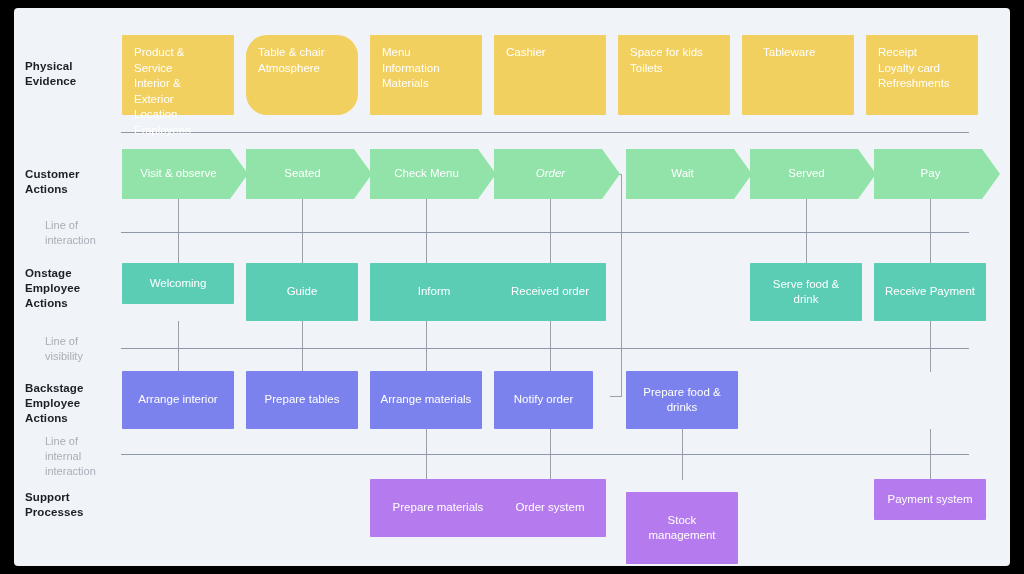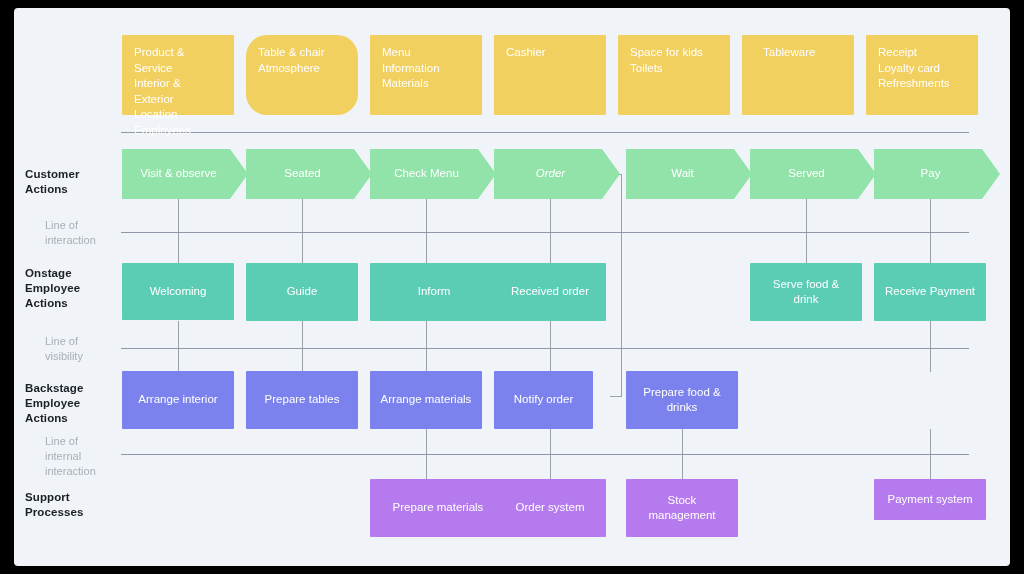--- a/index.html
+++ b/index.html
@@ -78,20 +78,22 @@
   .card.onstage { background: #5BCDB5; border-radius: 1px; }
   .card.backstage { background: #7B82EE; border-radius: 1px; }
   .card.support { background: #B57BEE; border-radius: 1px; }
 </style>
 </head>
 <body>
 
 <div id="frame">
   <div id="canvas">
 
+    <div class="row-label" style="left:11px; top:51px; width:90px;">Physical
+Evidence</div>
 
     <div class="row-label" style="left:11px; top:159px; width:90px;">Customer
 Actions</div>
 
     <div class="line-label" style="left:31px; top:210px; width:90px;">Line of
 interaction</div>
 
     <div class="row-label" style="left:11px; top:258px; width:90px;">Onstage
 Employee
 Actions</div>
@@ -155,34 +157,34 @@
 Refreshments</div>
 
     <div class="card action" style="left:108px; top:141px; width:126px; height:50px;">Visit &amp; observe</div>
     <div class="card action" style="left:232px; top:141px; width:126px; height:50px;">Seated</div>
     <div class="card action" style="left:356px; top:141px; width:126px; height:50px;">Check Menu</div>
     <div class="card action" style="left:480px; top:141px; width:126px; height:50px;font-style:italic;">Order</div>
     <div class="card action" style="left:612px; top:141px; width:126px; height:50px;">Wait</div>
     <div class="card action" style="left:736px; top:141px; width:126px; height:50px;">Served</div>
     <div class="card action" style="left:860px; top:141px; width:126px; height:50px;">Pay</div>
 
-    <div class="card onstage" style="left:108px; top:255px; width:112px; height:57px;">Welcoming</div>
+    <div class="card onstage" style="left:108px; top:255px; width:112px; height:41px;">Welcoming</div>
     <div class="card onstage" style="left:232px; top:255px; width:112px; height:58px;">Guide</div>
     <div class="card onstage" style="left:356px; top:255px; width:128px; height:58px;">Inform</div>
     <div class="card onstage" style="left:480px; top:255px; width:112px; height:58px;">Received order</div>
     <div class="card onstage" style="left:736px; top:255px; width:112px; height:58px;">Serve food &amp; drink</div>
     <div class="card onstage" style="left:860px; top:255px; width:112px; height:58px;">Receive Payment</div>
 
     <div class="card backstage" style="left:108px; top:363px; width:112px; height:58px;">Arrange interior</div>
     <div class="card backstage" style="left:232px; top:363px; width:112px; height:58px;">Prepare tables</div>
     <div class="card backstage" style="left:356px; top:363px; width:112px; height:58px;">Arrange materials</div>
     <div class="card backstage" style="left:480px; top:363px; width:99px; height:58px;">Notify order</div>
     <div class="card backstage" style="left:612px; top:363px; width:112px; height:58px;">Prepare food &amp;
 drinks</div>
 
     <div class="card support" style="left:356px; top:471px; width:136px; height:58px;">Prepare materials</div>
     <div class="card support" style="left:480px; top:471px; width:112px; height:58px;">Order system</div>
-    <div class="card support" style="left:612px; top:471px; width:112px; height:58px;">Stock
+    <div class="card support" style="left:612px; top:484px; width:112px; height:72px;">Stock
 management</div>
     <div class="card support" style="left:860px; top:471px; width:112px; height:41px;">Payment system</div>
 
   </div>
 </div>
 
 </body></html>

